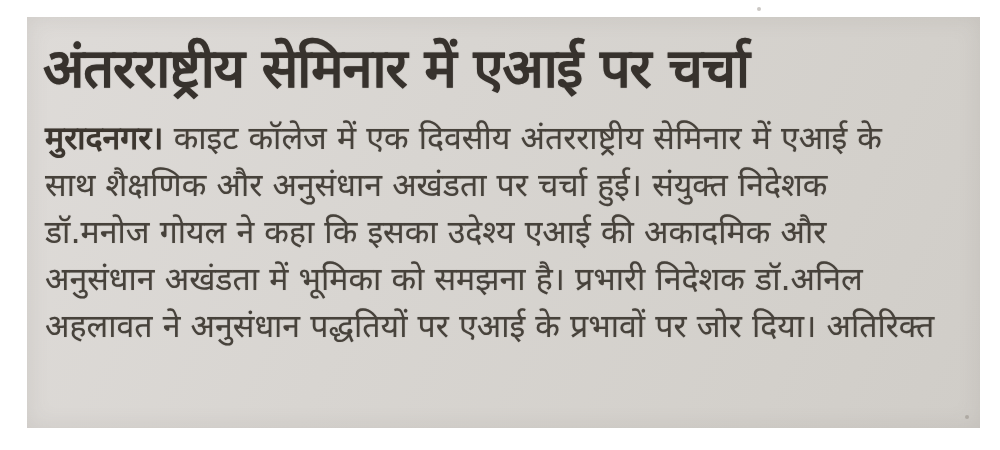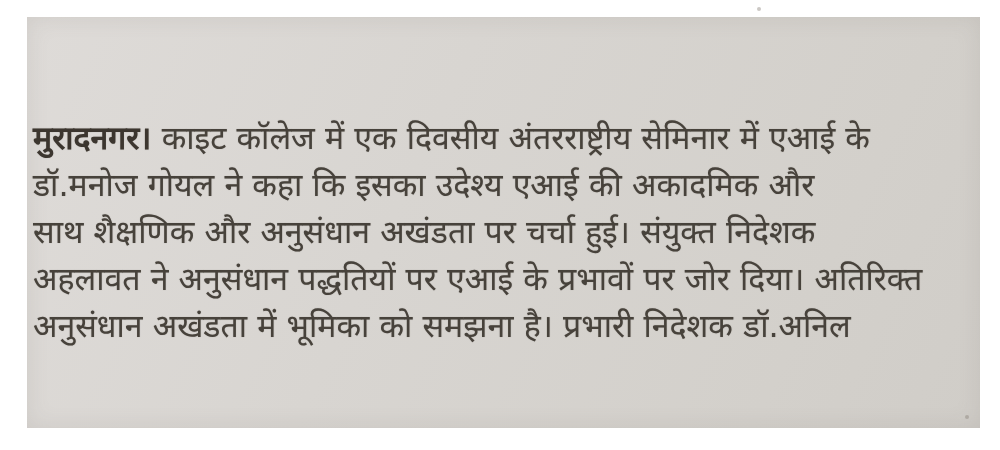--- a/index.html
+++ b/index.html
@@ -30,21 +30,21 @@
     top: 12px;
     font-size: 54px;
     font-weight: bold;
     color: #37322d;
     white-space: nowrap;
     letter-spacing: -1px;
     text-shadow: 0 0 1px rgba(55, 50, 45, 0.55);
   }
   .article-body {
     position: absolute;
-    left: 6px;
+    left: 18px;
     top: 98px;
     width: 944px;
     font-size: 32px;
     line-height: 47px;
     color: #47423b;
     text-shadow: 0 0 1px rgba(71, 66, 59, 0.35);
   }
   .body-line {
     white-space: nowrap;
   }
@@ -60,27 +60,28 @@
     background: rgba(140, 133, 125, 0.45);
   }
   .speck-top { left: 757px; top: 7px; }
   .speck-bottom { left: 938px; top: 398px; }
 </style>
 </head>
 <body>
 
 <div class="clipping">
 
+  <div class="headline">अंतरराष्ट्रीय सेमिनार में एआई पर चर्चा</div>
 
   <div class="article-body">
     <div class="body-line">
       <span class="dateline">मुरादनगर।</span><span> काइट कॉलेज में एक दिवसीय अंतरराष्ट्रीय सेमिनार में एआई के</span>
     </div>
+    <div class="body-line">साथ शैक्षणिक और अनुसंधान अखंडता पर चर्चा हुई। संयुक्त निदेशक</div>
     <div class="body-line">डॉ.मनोज गोयल ने कहा कि इसका उदेश्य एआई की अकादमिक और</div>
-    <div class="body-line">साथ शैक्षणिक और अनुसंधान अखंडता पर चर्चा हुई। संयुक्त निदेशक</div>
+    <div class="body-line">अनुसंधान अखंडता में भूमिका को समझना है। प्रभारी निदेशक डॉ.अनिल</div>
     <div class="body-line">अहलावत ने अनुसंधान पद्धतियों पर एआई के प्रभावों पर जोर दिया। अतिरिक्त</div>
-    <div class="body-line">अनुसंधान अखंडता में भूमिका को समझना है। प्रभारी निदेशक डॉ.अनिल</div>
   </div>
 
   <div class="speck speck-bottom"></div>
 </div>
 
 <div class="speck speck-top"></div>
 
 </body></html>

